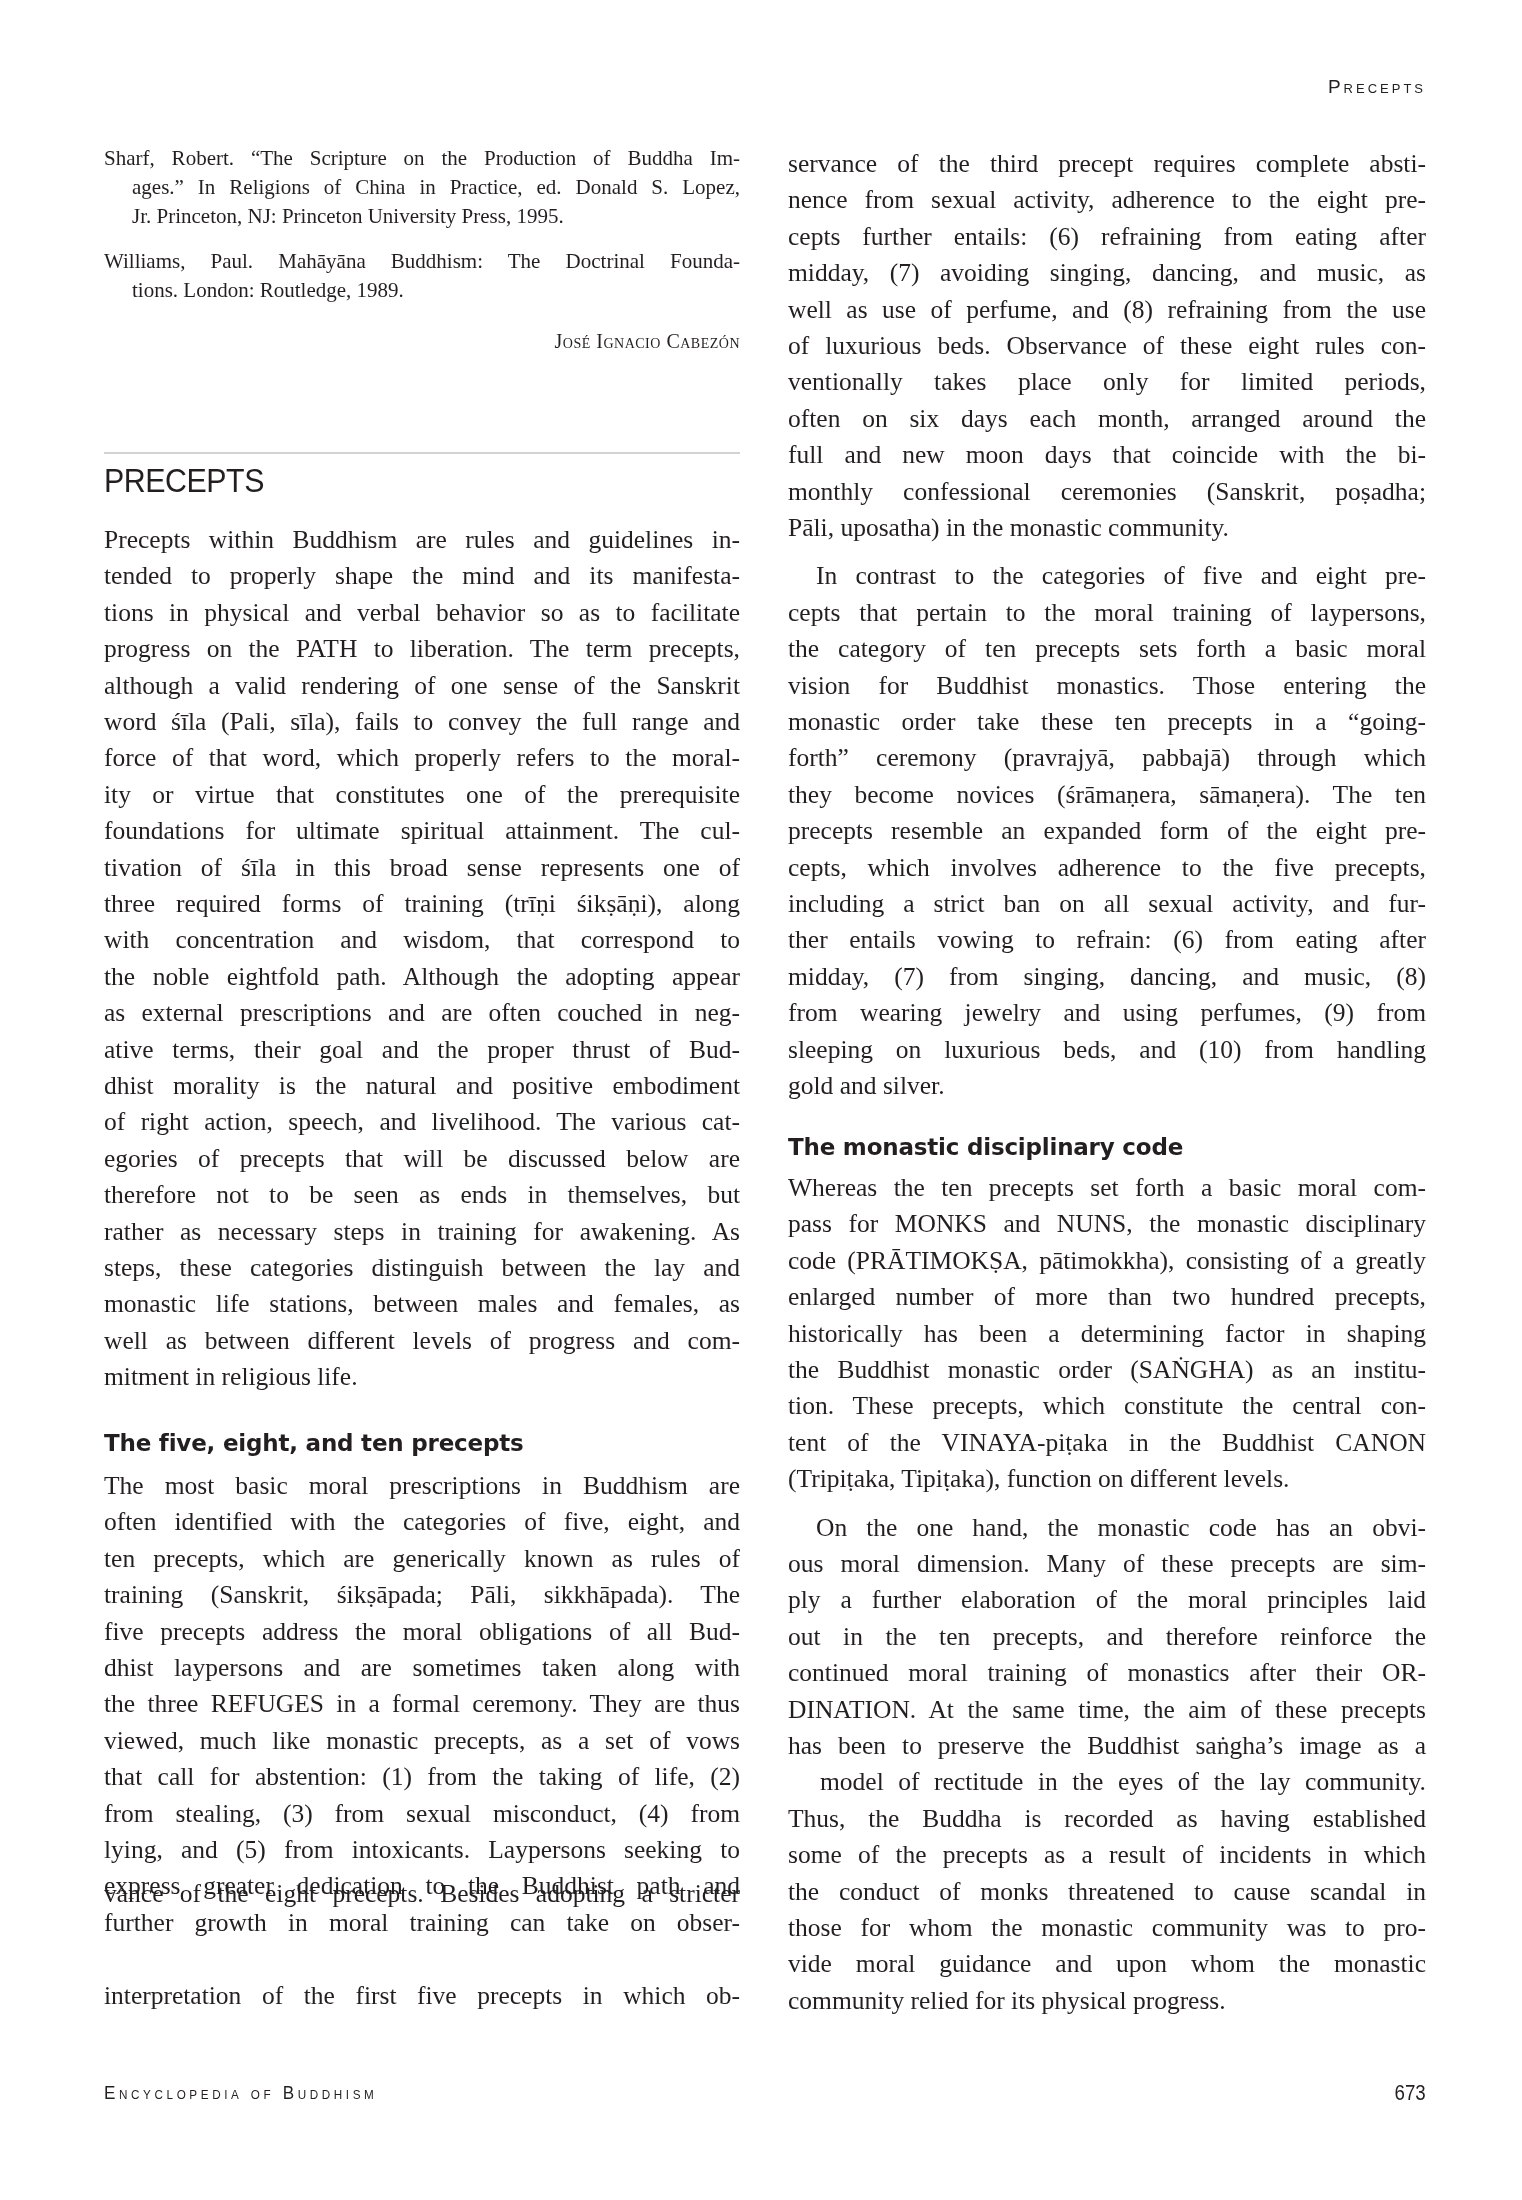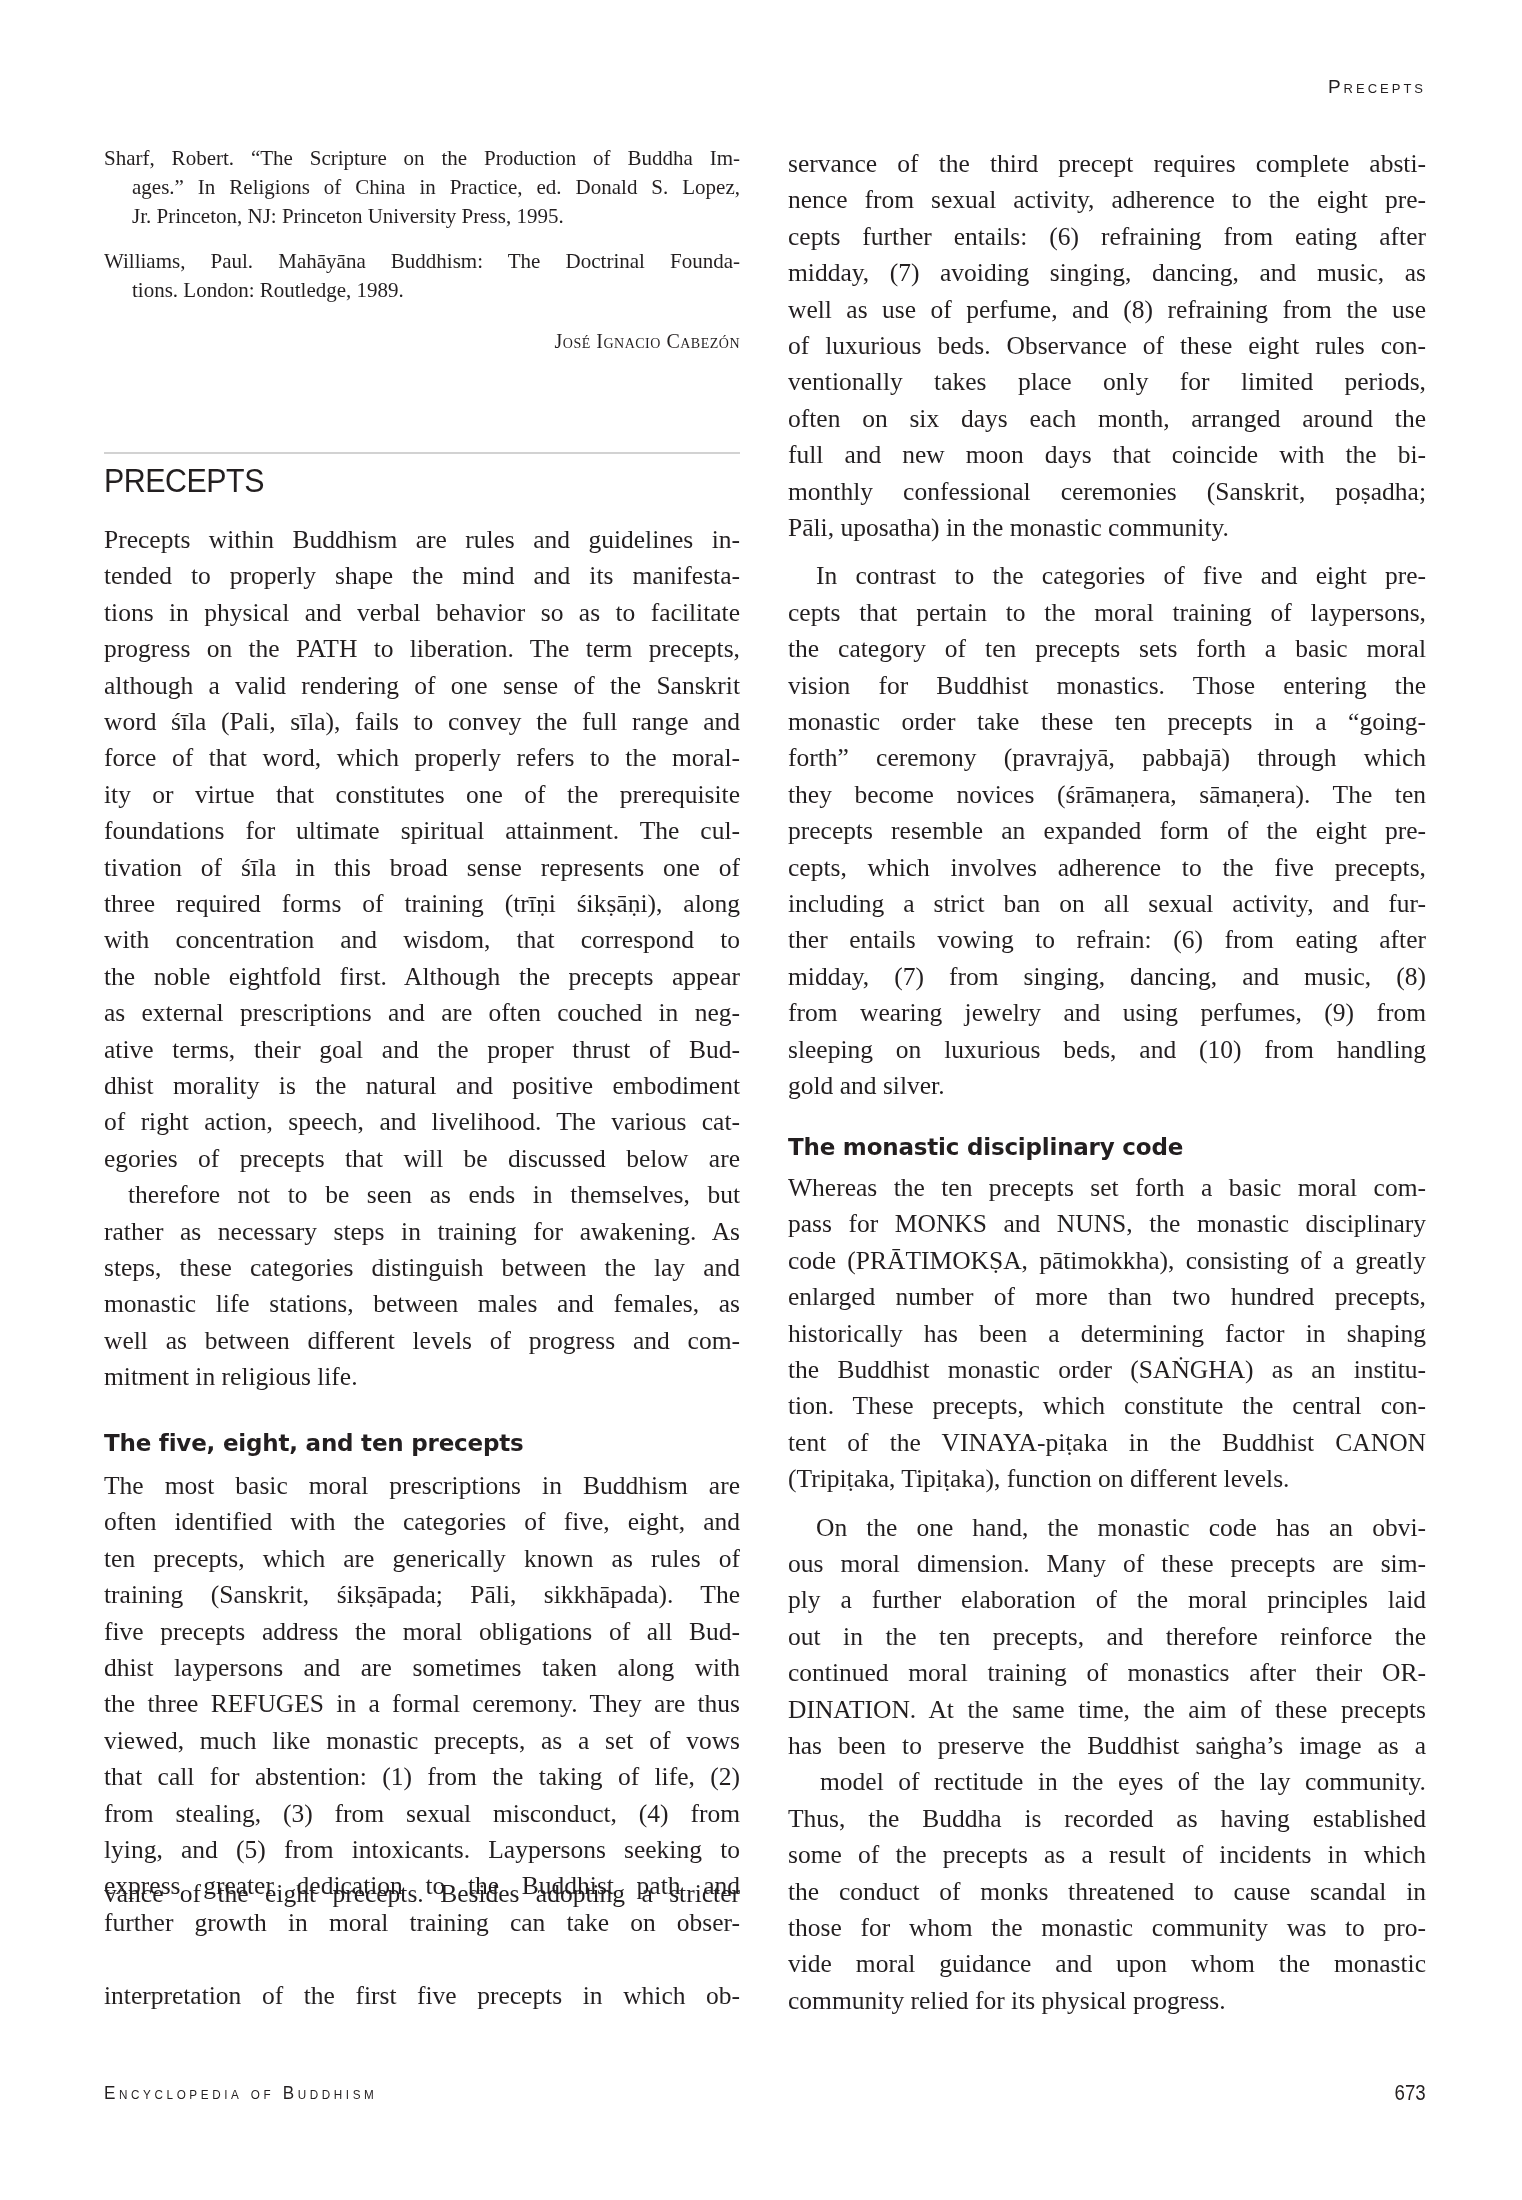--- a/index.html
+++ b/index.html
@@ -50,27 +50,27 @@
       <div class="ln" style="top: 594.8px;">tions in physical and verbal behavior so as to facilitate</div>
       <div class="ln" style="top: 631.2px;">progress on the PATH to liberation. The term precepts,</div>
       <div class="ln" style="top: 667.6px;">although a valid rendering of one sense of the Sanskrit</div>
       <div class="ln" style="top: 704px;">word śīla (Pali, sīla), fails to convey the full range and</div>
       <div class="ln" style="top: 740.4px;">force of that word, which properly refers to the moral-</div>
       <div class="ln" style="top: 776.8px;">ity or virtue that constitutes one of the prerequisite</div>
       <div class="ln" style="top: 813.2px;">foundations for ultimate spiritual attainment. The cul-</div>
       <div class="ln" style="top: 849.6px;">tivation of śīla in this broad sense represents one of</div>
       <div class="ln" style="top: 886px;">three required forms of training (trīṇi śikṣāṇi), along</div>
       <div class="ln" style="top: 922.4px;">with concentration and wisdom, that correspond to</div>
-      <div class="ln" style="top: 958.8px;">the noble eightfold first. Although the precepts appear</div>
+      <div class="ln" style="top: 958.8px;">the noble eightfold path. Although the adopting appear</div>
       <div class="ln" style="top: 995.2px;">as external prescriptions and are often couched in neg-</div>
       <div class="ln" style="top: 1031.6px;">ative terms, their goal and the proper thrust of Bud-</div>
       <div class="ln" style="top: 1068px;">dhist morality is the natural and positive embodiment</div>
       <div class="ln" style="top: 1104.4px;">of right action, speech, and livelihood. The various cat-</div>
       <div class="ln" style="top: 1140.8px;">egories of precepts that will be discussed below are</div>
-      <div class="ln" style="top: 1177.2px; margin-left: 24px;">therefore not to be seen as ends in themselves, but</div>
+      <div class="ln" style="top: 1177.2px;">therefore not to be seen as ends in themselves, but</div>
       <div class="ln" style="top: 1213.6px;">rather as necessary steps in training for awakening. As</div>
       <div class="ln" style="top: 1250px;">steps, these categories distinguish between the lay and</div>
       <div class="ln" style="top: 1286.4px;">monastic life stations, between males and females, as</div>
       <div class="ln" style="top: 1322.8px;">well as between different levels of progress and com-</div>
       <div class="ln last" style="top: 1359.2px;">mitment in religious life.</div>
       <div class="sub-head" style="top: 1430px;">The five, eight, and ten precepts</div>
       <div class="ln" style="top: 1468px;">The most basic moral prescriptions in Buddhism are</div>
       <div class="ln" style="top: 1504.4px;">often identified with the categories of five, eight, and</div>
       <div class="ln" style="top: 1540.8px;">ten precepts, which are generically known as rules of</div>
       <div class="ln" style="top: 1577.2px;">training (Sanskrit, śikṣāpada; Pāli, sikkhāpada). The</div>

